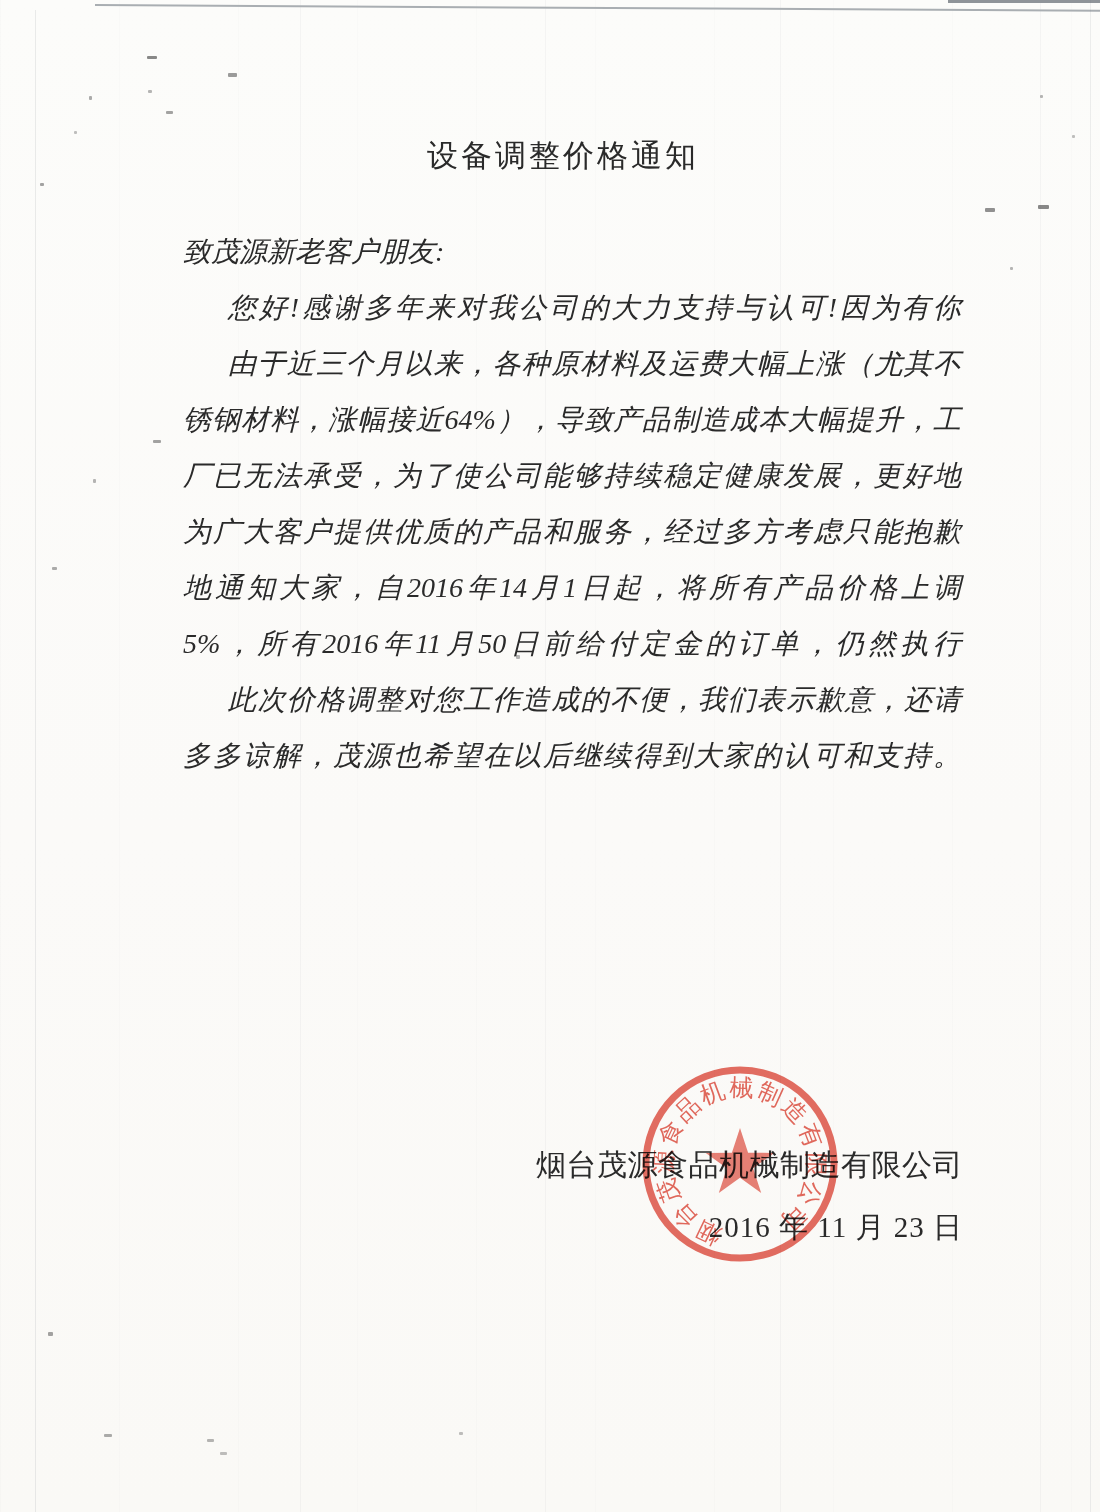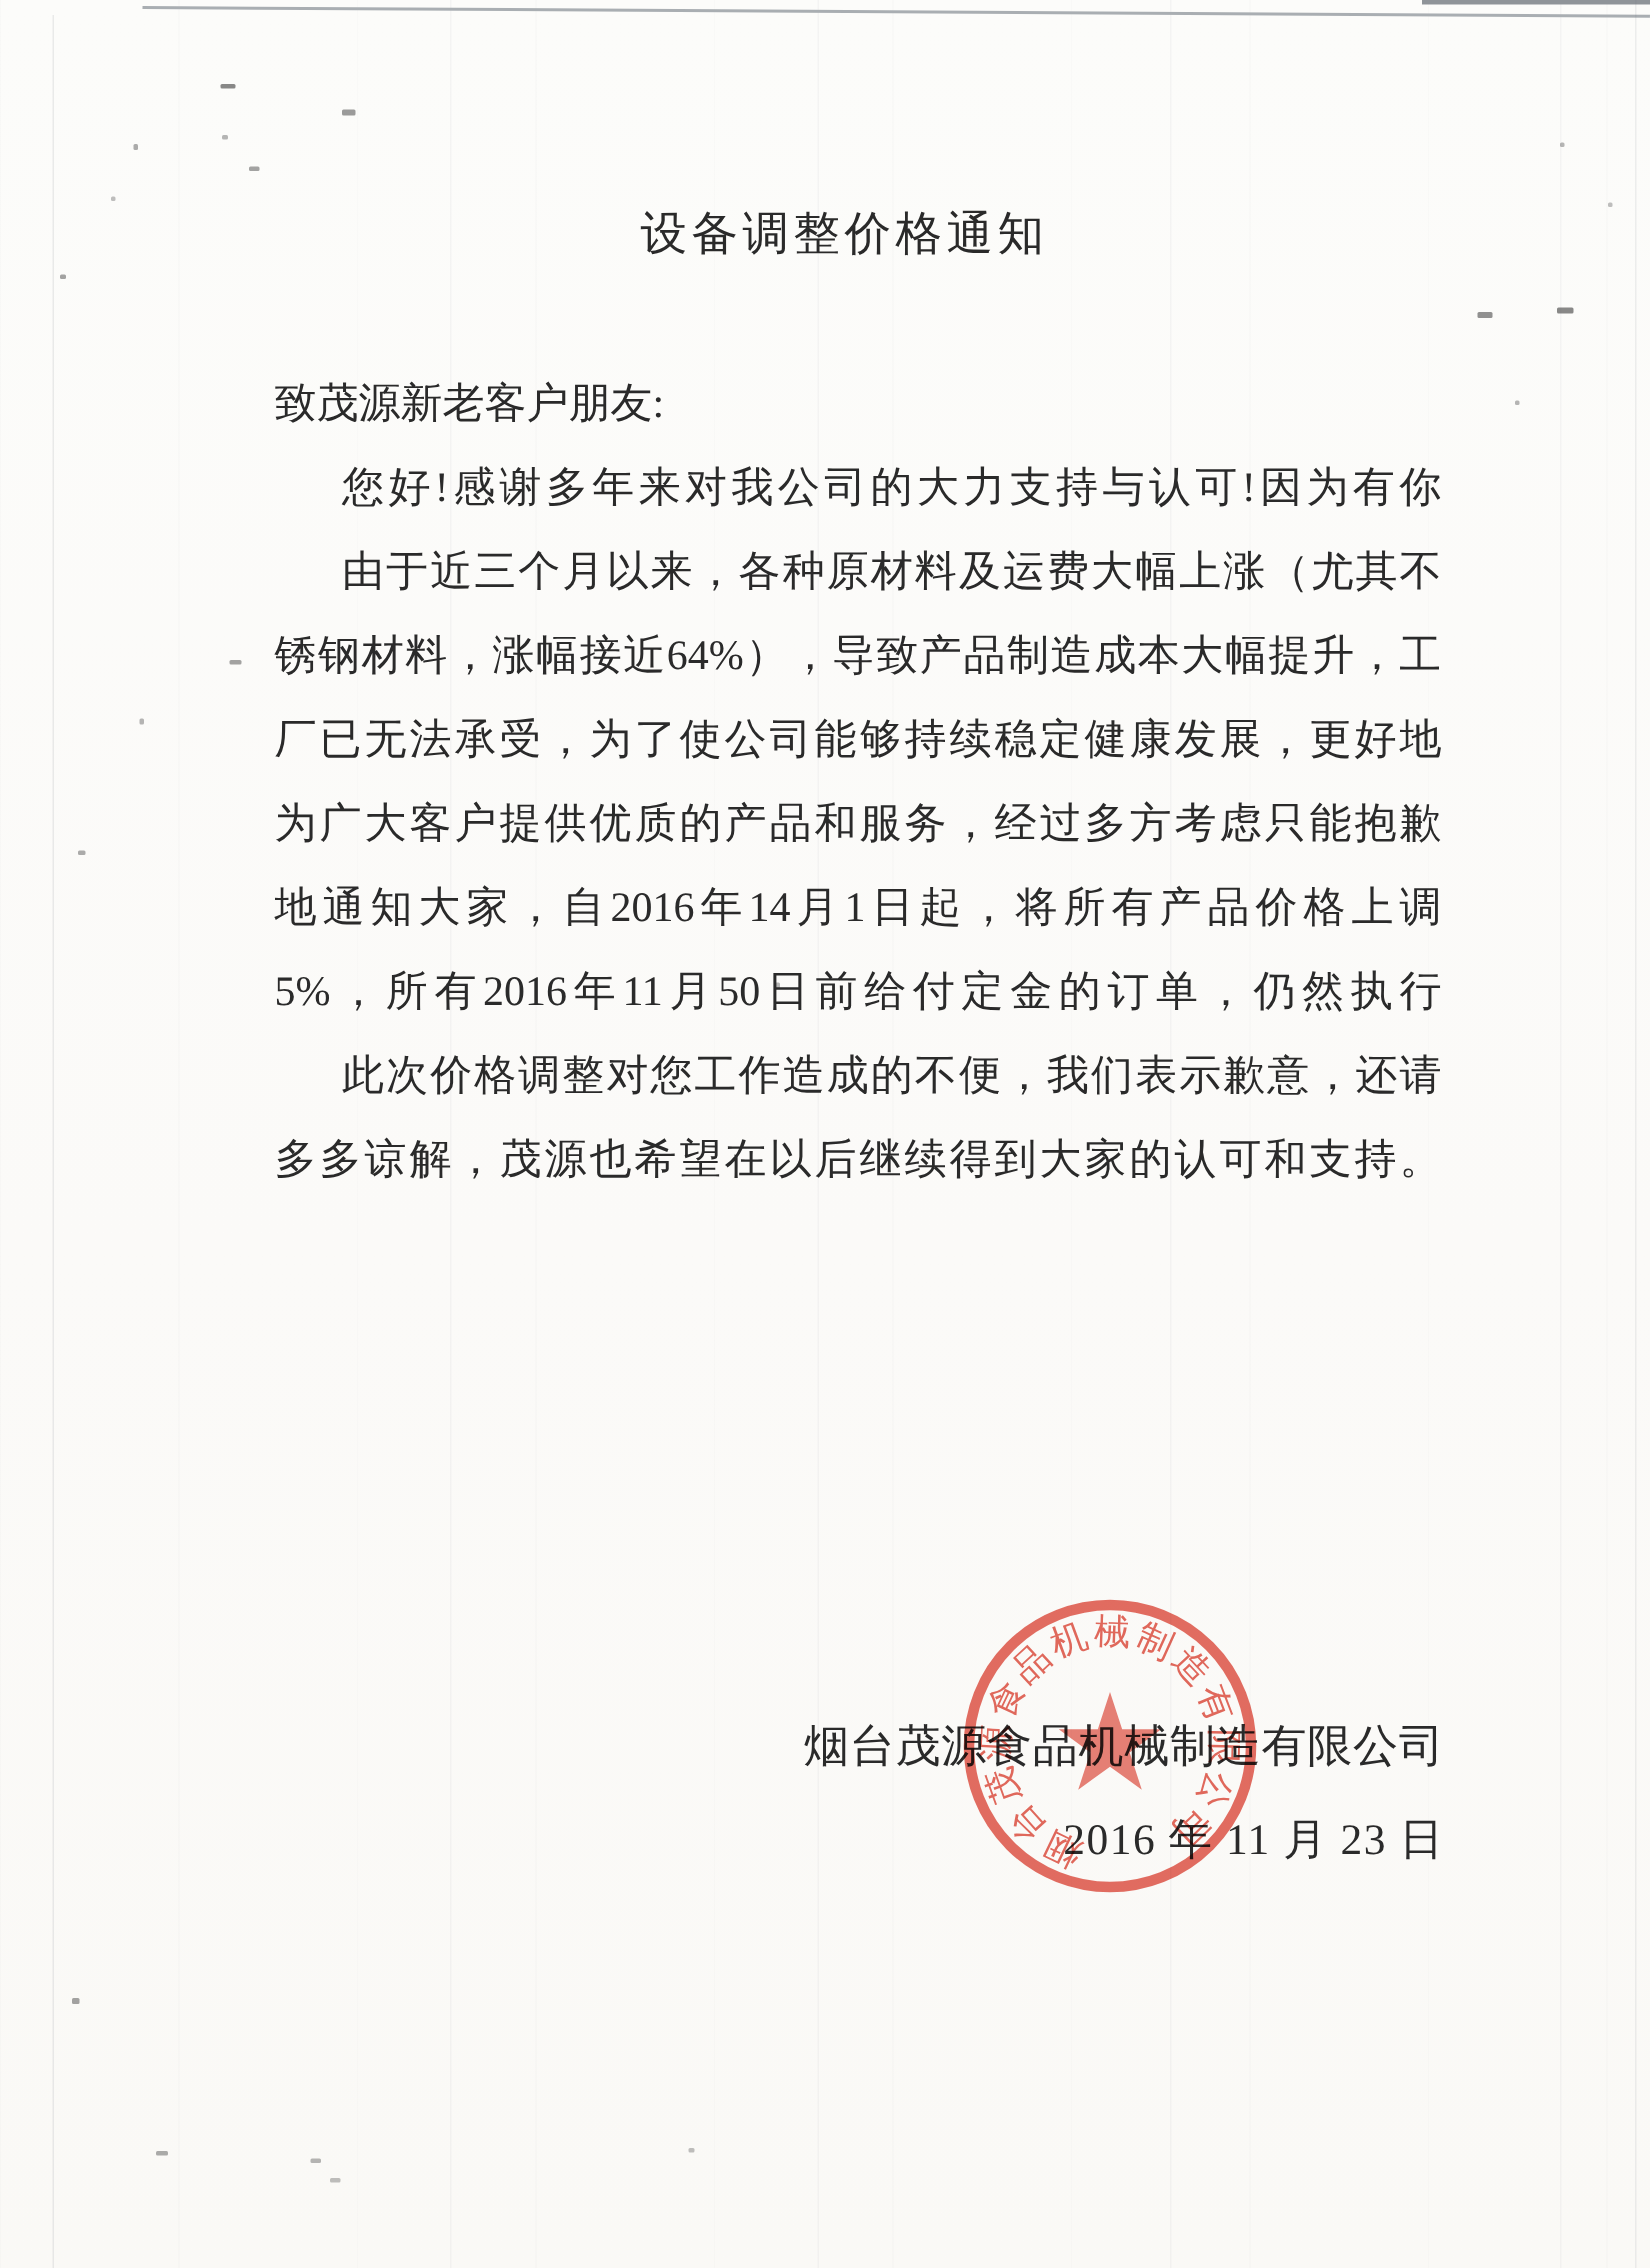--- a/index.html
+++ b/index.html
@@ -21,22 +21,23 @@
   .edge-line-top-right{position:absolute;left:948px;top:0;width:152px;height:3px;background:#8f9499;}
   .edge-line-left{position:absolute;left:35px;top:10px;bottom:0;width:1px;background:rgba(110,115,125,0.13);}
   .edge-line-right{position:absolute;left:1090px;top:0;bottom:0;width:1px;background:rgba(110,115,125,0.11);}
   .speck{position:absolute;background:#4a4a4a;border-radius:1px;}
 
   .doc-title{
     position:absolute;left:13px;top:137px;width:1100px;
     text-align:center;font-size:31px;letter-spacing:3px;line-height:38px;
   }
   .body-text{
-    position:absolute;left:183px;top:242px;width:778px;
+    position:absolute;left:183px;top:224px;width:778px;
     font-size:28px;
+    font-style:italic;
   }
   .line{height:56px;line-height:56px;text-align:left;white-space:pre;}
   .line.justify{display:flex;justify-content:space-between;align-items:baseline;white-space:normal;}
   .line.indent{padding-left:45px;}
 
   .sig-company{
     position:absolute;right:137px;top:1146px;
     font-size:30px;letter-spacing:0.5px;line-height:38px;
   }
   .sig-date{

